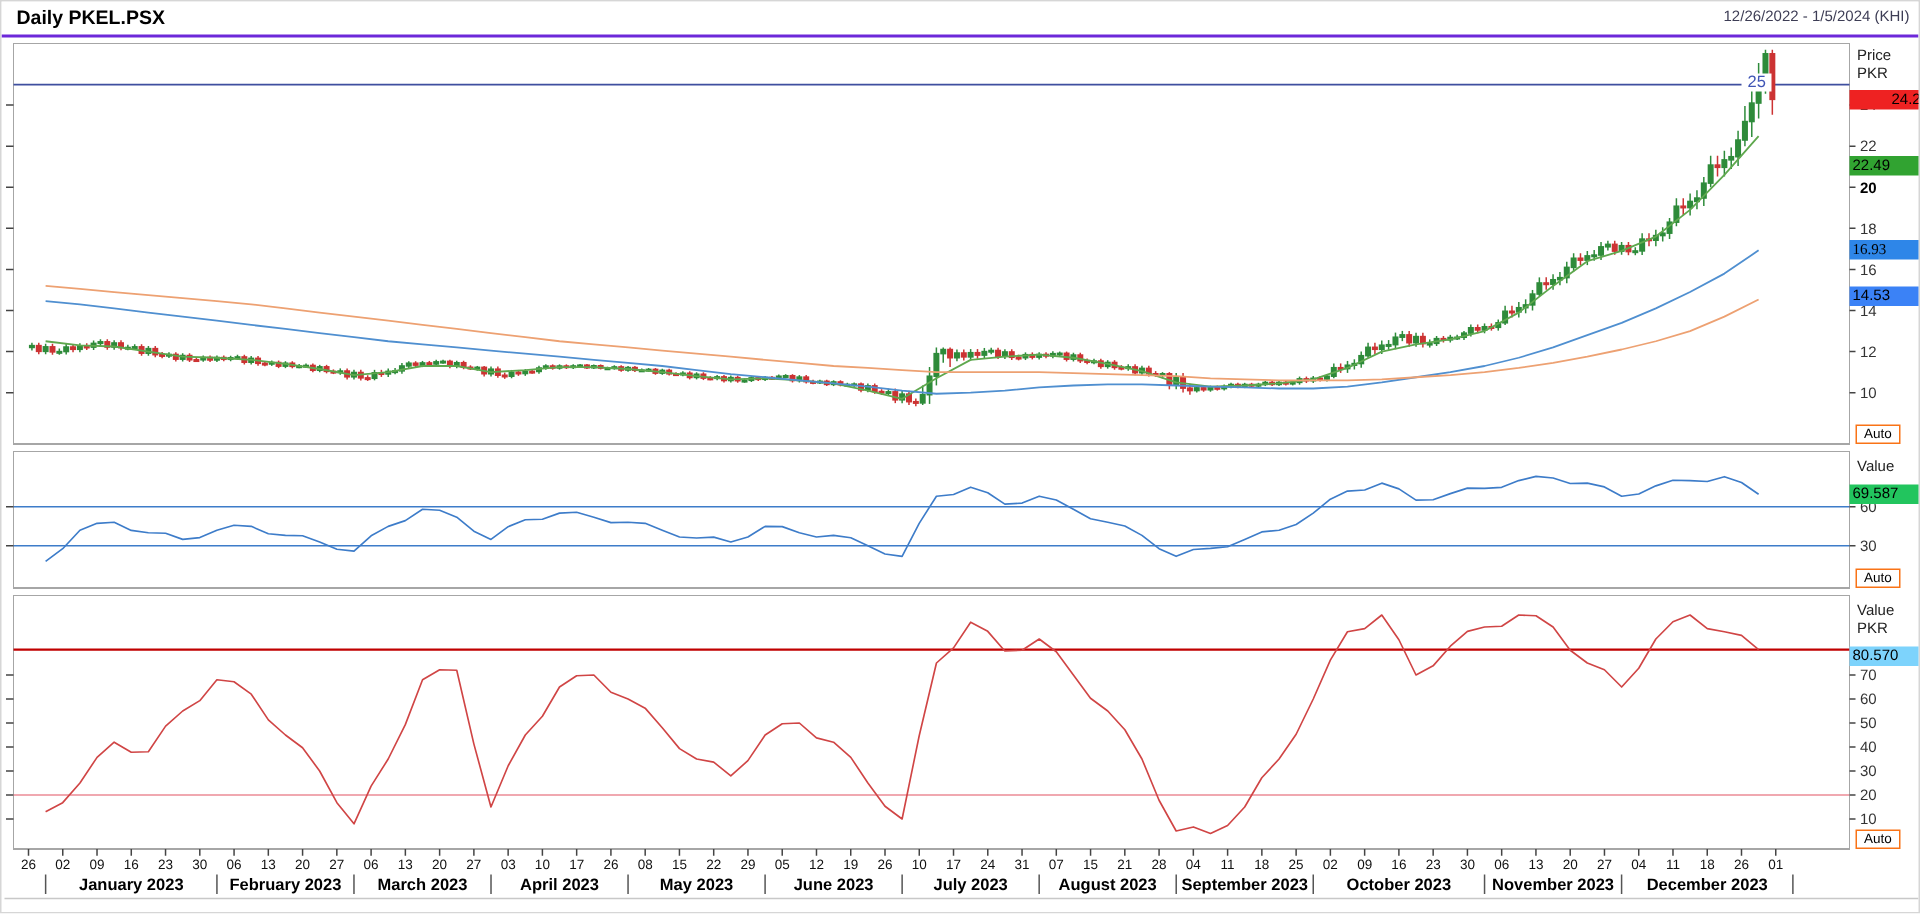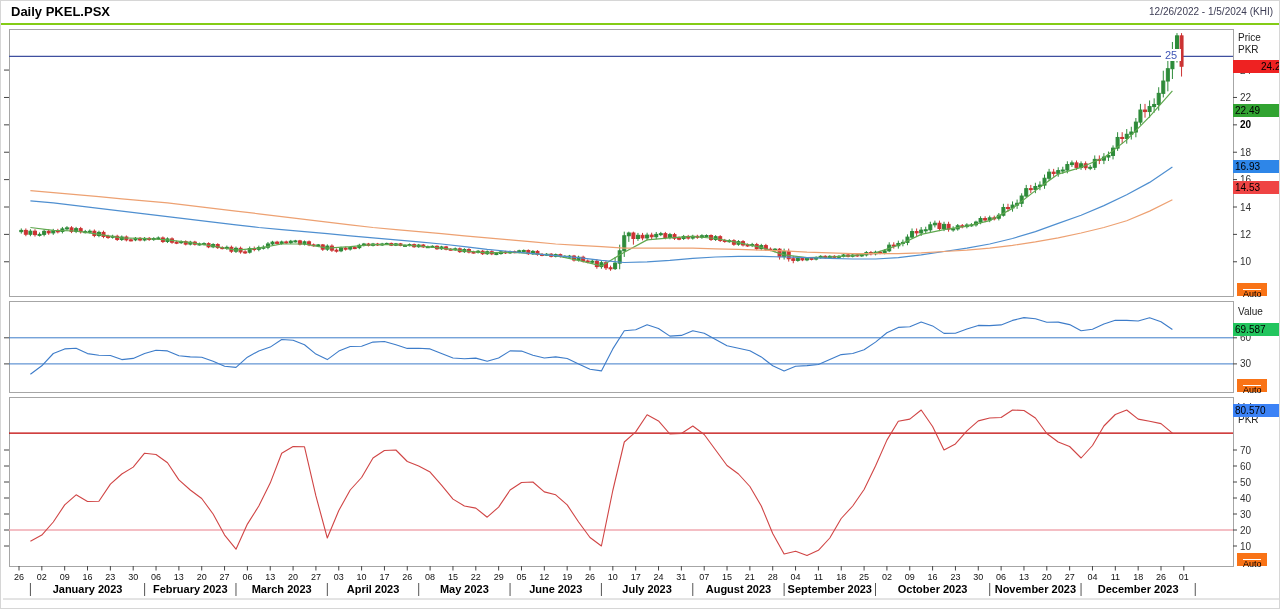--- a/index.html
+++ b/index.html
@@ -1,27 +1,27 @@
 <!DOCTYPE html>
 <html><head>
 <meta charset="utf-8">
 <style>
   html,body{margin:0;padding:0;background:#fff;}
   .app{position:relative;width:1280px;height:609px;background:#fff;
        font-family:"Liberation Sans",sans-serif;overflow:hidden;
        border:1px solid #d6d6d6;box-sizing:border-box;}
   .header{position:absolute;left:0;top:0;width:100%;height:22px;background:#fff;
-          border-bottom:2px solid #84cc16;z-index:5;}
+          border-bottom:2px solid #6d28d9;z-index:5;}
   .title{position:absolute;left:10px;top:3px;font-size:13px;font-weight:bold;color:#000;}
   .daterange{position:absolute;right:6px;top:5px;font-size:10px;color:#3d3d55;}
   #plot{position:absolute;left:0;top:0;}
   .axhead{position:absolute;left:1237px;font-size:10px;color:#222;z-index:4;white-space:nowrap;}
   .badge{position:absolute;left:1232px;width:47px;height:13px;font-size:10px;line-height:13px;
          color:#000;padding-left:2px;box-sizing:border-box;z-index:4;overflow:hidden;}
-  .autobtn{position:absolute;left:1236px;width:30px;height:13px;border:6px solid #f97316;
+  .autobtn{position:absolute;left:1236px;width:30px;height:13px;border:1px solid #f97316;
            background:#fff;font-size:9px;line-height:11px;text-align:center;color:#000;
            padding:0;z-index:4;font-family:"Liberation Sans",sans-serif;}
   .hline-label{position:absolute;font-size:11px;color:#3f55b5;background:#fff;
                padding:0 4px;z-index:3;}
 </style>
 </head>
 <body>
 
 <div class="app">
   <svg id="plot" width="1280" height="609">
@@ -733,26 +733,26 @@
 
   <div class="header">
     <span class="title">Daily PKEL.PSX</span>
     <span class="daterange">12/26/2022 - 1/5/2024 (KHI)</span>
   </div>
 
   <div class="axhead" style="top:31px">Price</div>
   <div class="axhead" style="top:43px">PKR</div>
   <div class="badge" id="b-last" style="top: 59px; background: rgb(238, 34, 34); padding-left: 28px;">24.28</div>
   <div class="badge" id="b-fast" style="top: 83px; background: rgb(49, 163, 49); margin-top: 20px;">22.49</div>
-  <div class="badge" id="b-mid" style="top: 159px; background: rgb(46, 134, 232);">16.93</div>
-  <div class="badge" id="b-slow" style="top: 180px; background: #ef4444;">14.53</div>
+  <div class="badge" id="b-mid" style="top: 159px; background: rgb(46, 134, 232); font-family: Liberation Serif, serif;">16.93</div>
+  <div class="badge" id="b-slow" style="top: 190px; background: #3b82f6;">14.53</div>
   <div class="hline-label" id="hl25" style="left: 1160px; top: 48px;">25</div>
   <button class="autobtn" style="top:282px">Auto</button>
 
   <div class="axhead" style="top:305px">Value</div>
   <div class="badge" id="b-rsi" style="top: 322px; background: #22c55e;">69.587</div>
   <button class="autobtn" style="top:378px">Auto</button>
 
   <div class="axhead" style="top:401px">Value</div>
   <div class="axhead" style="top:413px">PKR</div>
-  <div class="badge" id="b-osc" style="top: 403px; background: #3b82f6;">80.570</div>
+  <div class="badge" id="b-osc" style="top: 430px; background: #7dd3fc;">80.570</div>
   <button class="autobtn" style="top:552px">Auto</button>
 </div>
 
 </body></html>

